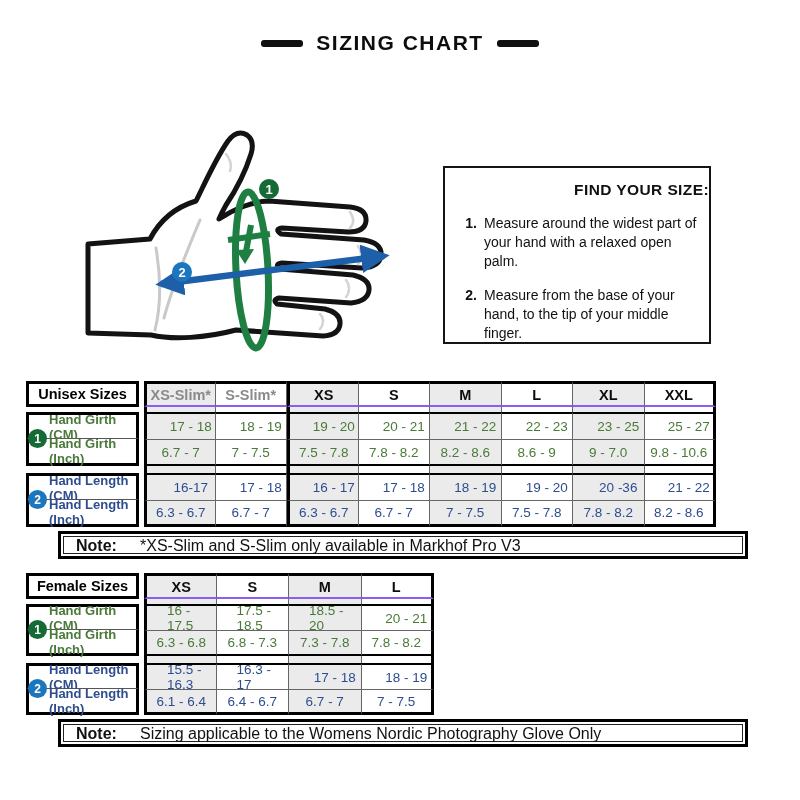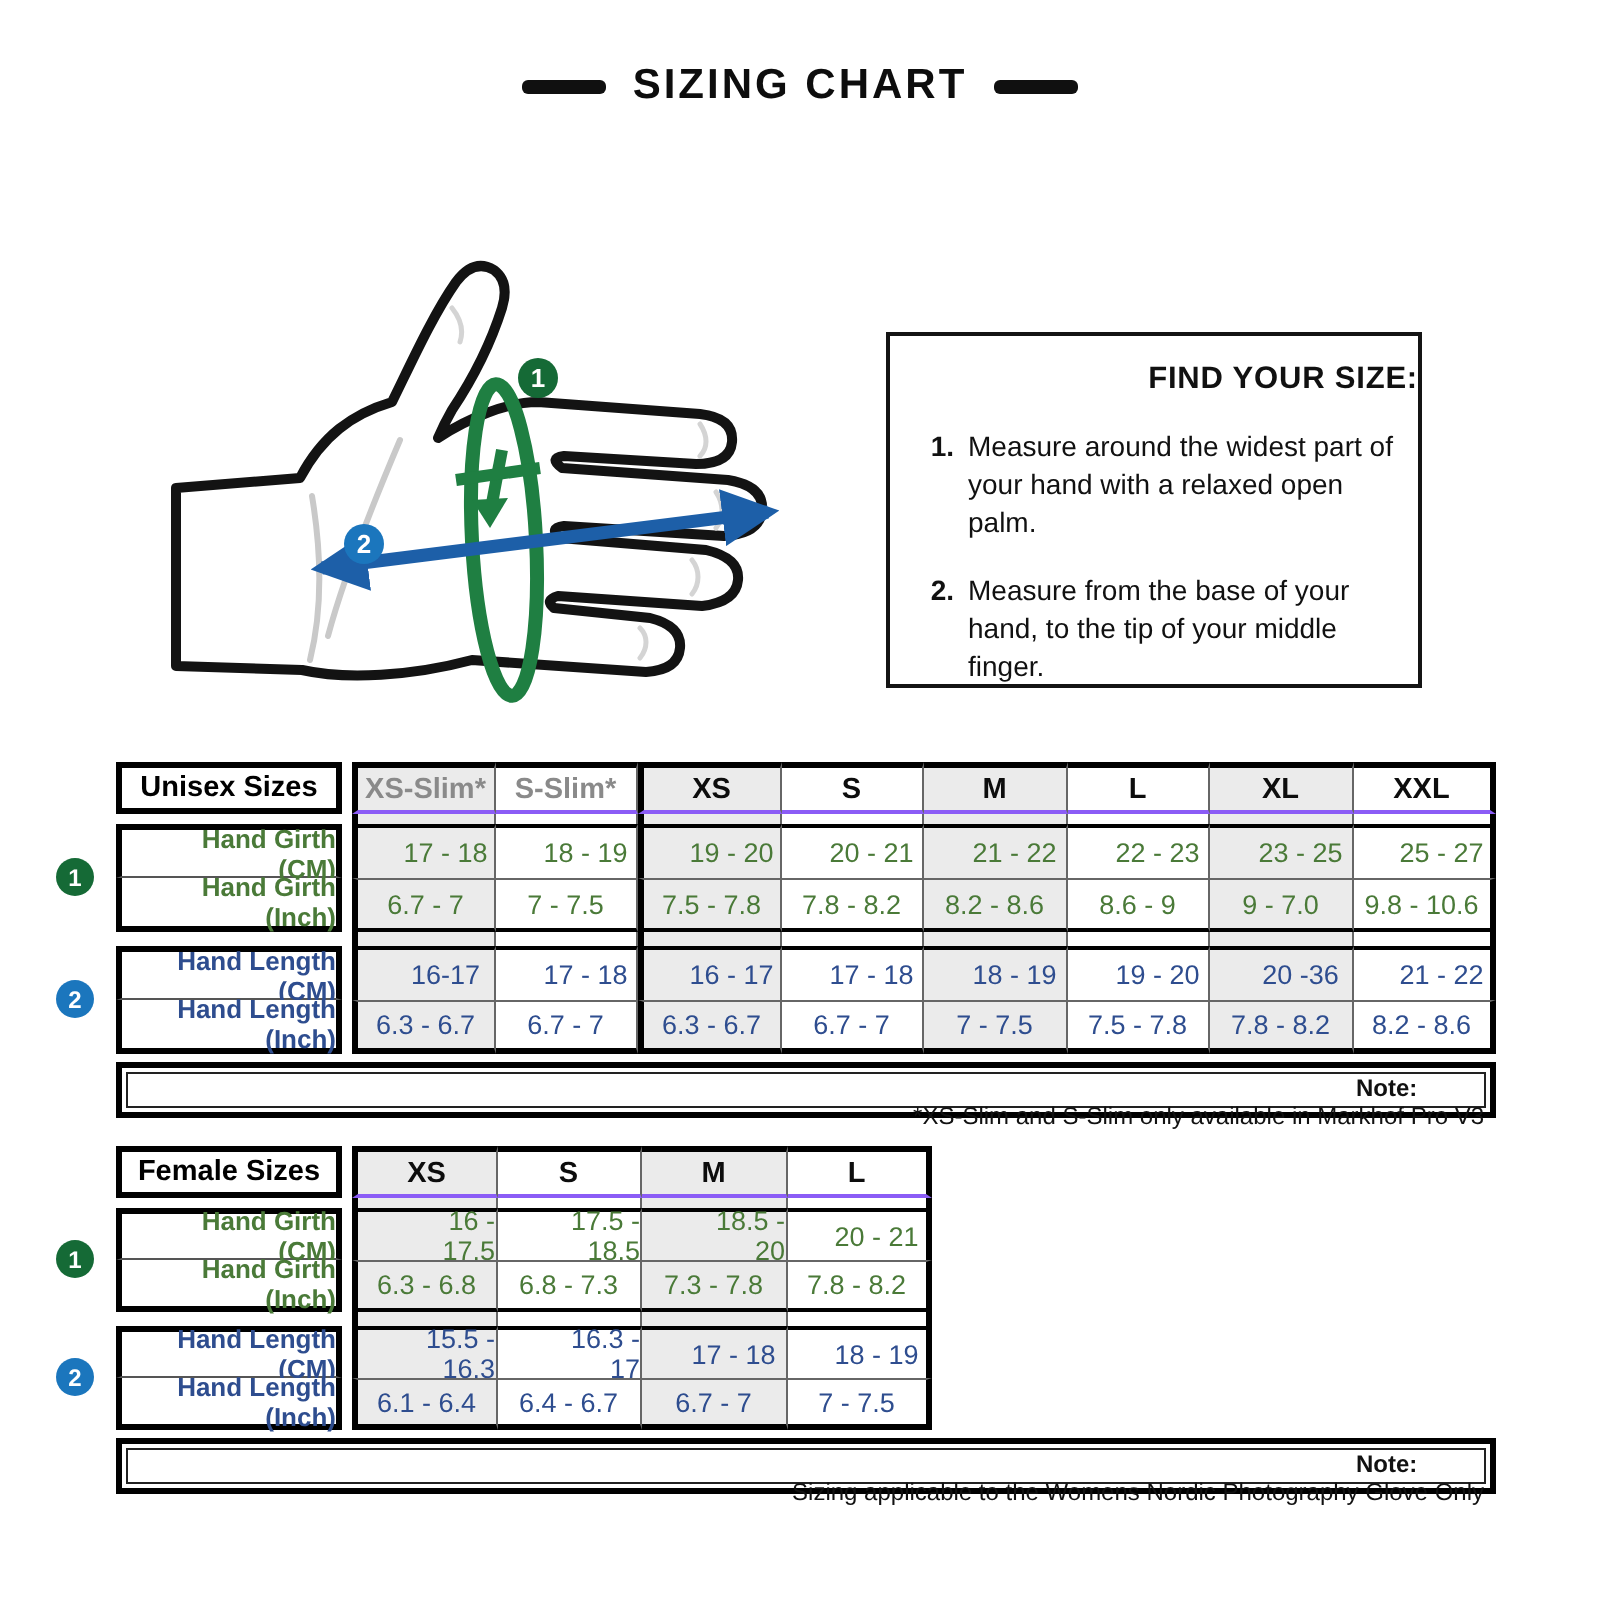--- a/index.html
+++ b/index.html
@@ -25,21 +25,21 @@
   
   .find-box{position:absolute;left:443px;top:166px;width:268px;height:178px;box-sizing:border-box;
     border:2px solid #141414;background:#fff;}
   .find-title{text-align:right;font-weight:bold;font-size:15.5px;letter-spacing:.4px;margin-top:13px;}
   .step{display:flex;margin:15px 12px 0 12px;font-size:14px;line-height:1.36;}
   .step-num{flex:none;width:20px;text-align:right;margin-right:7px;font-weight:bold;}
   .step-text{flex:1;}
 
   
   .twrap{position:absolute;}
-  .tgrid{display:grid;margin-left:32px;background:#fff;text-align:right;}
+  .tgrid{display:grid;background:#fff;}
   .lbox{box-sizing:border-box;border:3px solid #000;background:#fff;display:flex;align-items:center;
     font-weight:bold;font-size:13px;padding-left:20px;width:113px;}
   .lhead{justify-content:center;padding-left:0;font-size:14.5px;color:#000;}
   .lr.g{color:#4a7a38;}
   .lr.b{color:#2e4d8f;}
   .lr.top{border-bottom:1px solid #555;}
   .lr.bot{border-top:0;}
   .lspace,.cspace{background:transparent;}
   .dh,.dv,.dgap{box-sizing:border-box;display:flex;align-items:center;justify-content:center;
     border-right:1px solid #666;background:#fff;}
@@ -57,21 +57,21 @@
   .cr{border-right:3px solid #000;}
   .cd{border-left:3px solid #000;}
   .marker{position:absolute;left:2px;width:19px;height:19px;border-radius:50%;color:#fff;
     font-weight:bold;font-size:12px;display:flex;align-items:center;justify-content:center;}
   .marker.green{background:#156a36;}
   .marker.blue{background:#1b76bd;}
 
   
   .notebar{position:absolute;left:58px;width:690px;box-sizing:border-box;border:3px solid #000;
     background:#fff;padding:2px;}
-  .notebar-inner{border:1px solid #222;display:flex;align-items:flex-end;height:16px;font-size:12px;flex-direction:column;}
+  .notebar-inner{border:1px solid #222;display:flex;align-items:flex-start;height:16px;font-size:16px;}
   .note-label{font-weight:bold;margin-left:12px;width:64px;flex:none;}
   .note-text{flex:1;}
 </style>
 </head>
 <body>
 
 <header>
   <div class="title-row">
     <span class="dash"></span>
     <span class="page-title">SIZING CHART</span>

